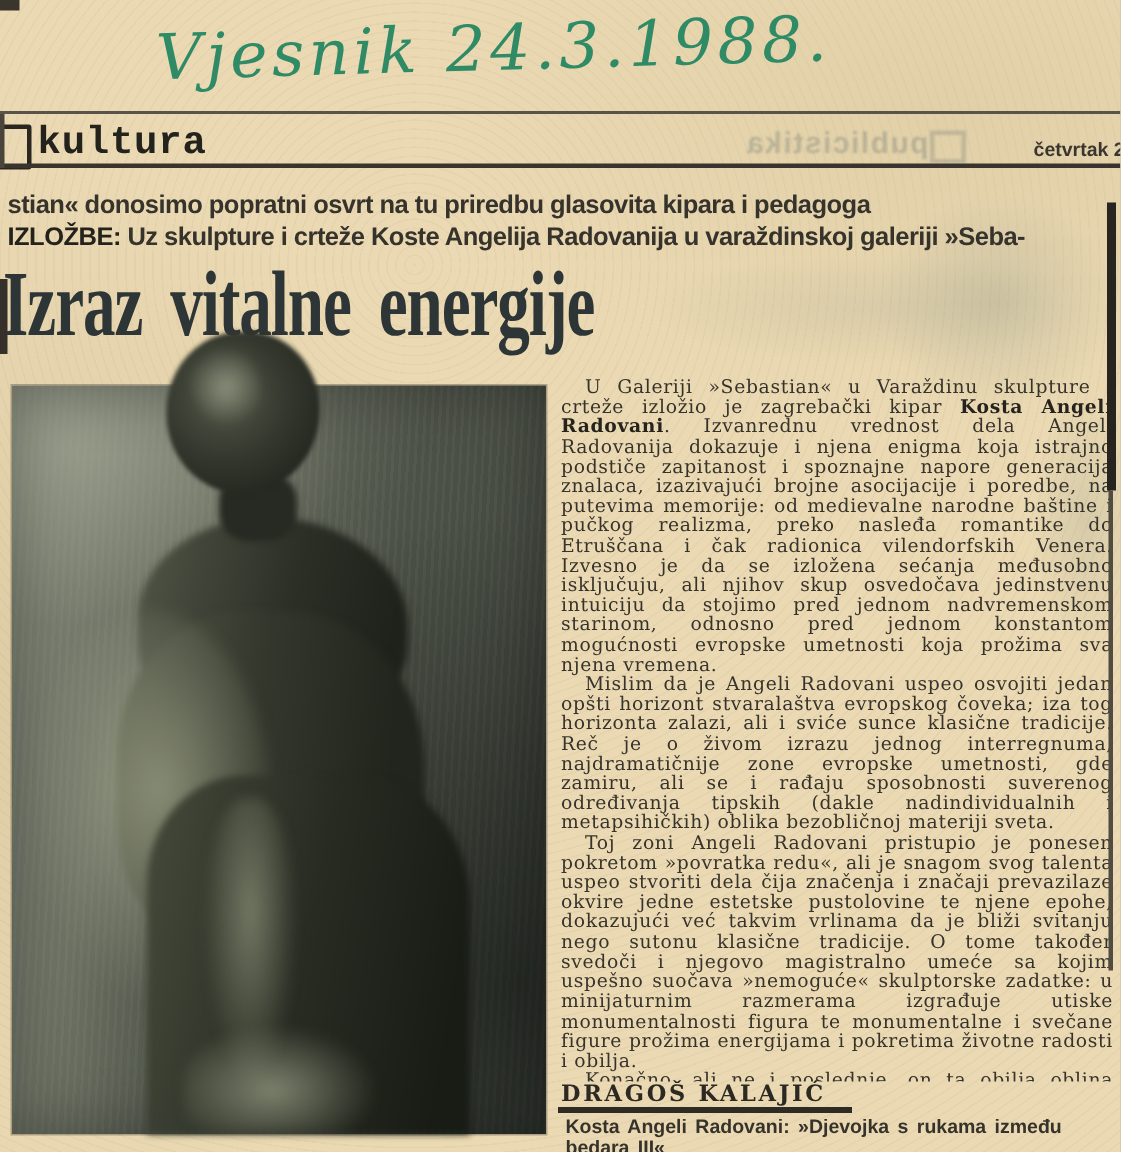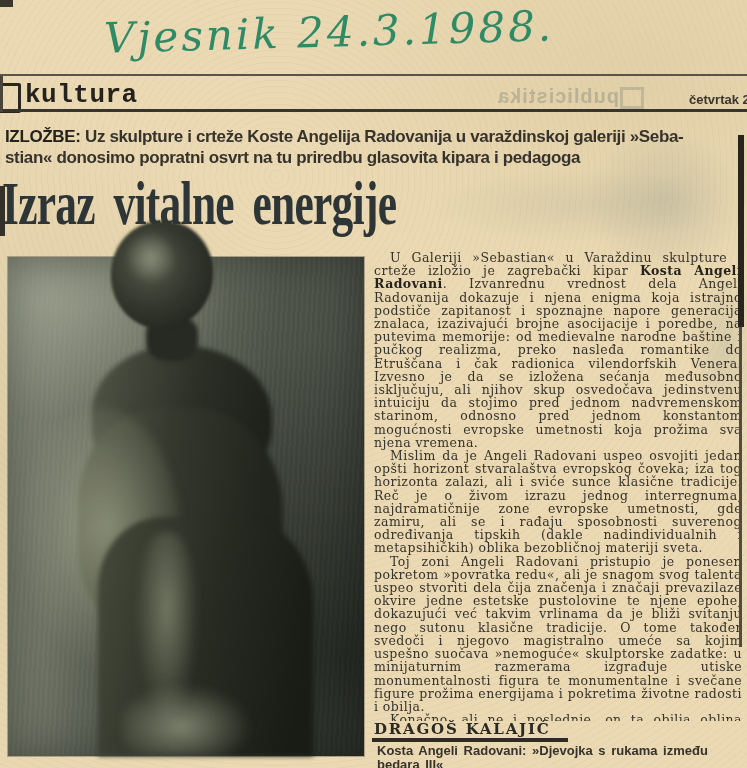--- a/index.html
+++ b/index.html
@@ -161,22 +161,22 @@
   <div class="ghost-pub">publicistika</div>
   <span class="ghost-pub-box"></span>
   <div class="weekday">četvrtak 24</div>
   <div class="rule rule-mid"></div>
 
   <div class="smudge smudge-a"></div>
   <div class="smudge smudge-b"></div>
   <div class="smudge smudge-c"></div>
 
   <div class="kicker">
+    <span class="kicker-line">stian« donosimo popratni osvrt na tu priredbu glasovita kipara i pedagoga</span>
     <span class="kicker-line"><b>IZLOŽBE:</b> <span>Uz skulpture i crteže Koste Angelija Radovanija u varaždinskoj galeriji »Seba-</span></span>
-    <span class="kicker-line">stian« donosimo popratni osvrt na tu priredbu glasovita kipara i pedagoga</span>
   </div>
 
   <h1 class="headline">Izraz vitalne energije</h1>
 
   <div class="photo">
     <div class="sculpt-shoulders"></div>
     <div class="sculpt-torso"></div>
     <div class="sculpt-hip-light"></div>
     <div class="sculpt-legs"></div>
     <div class="sculpt-leg-light"></div>

